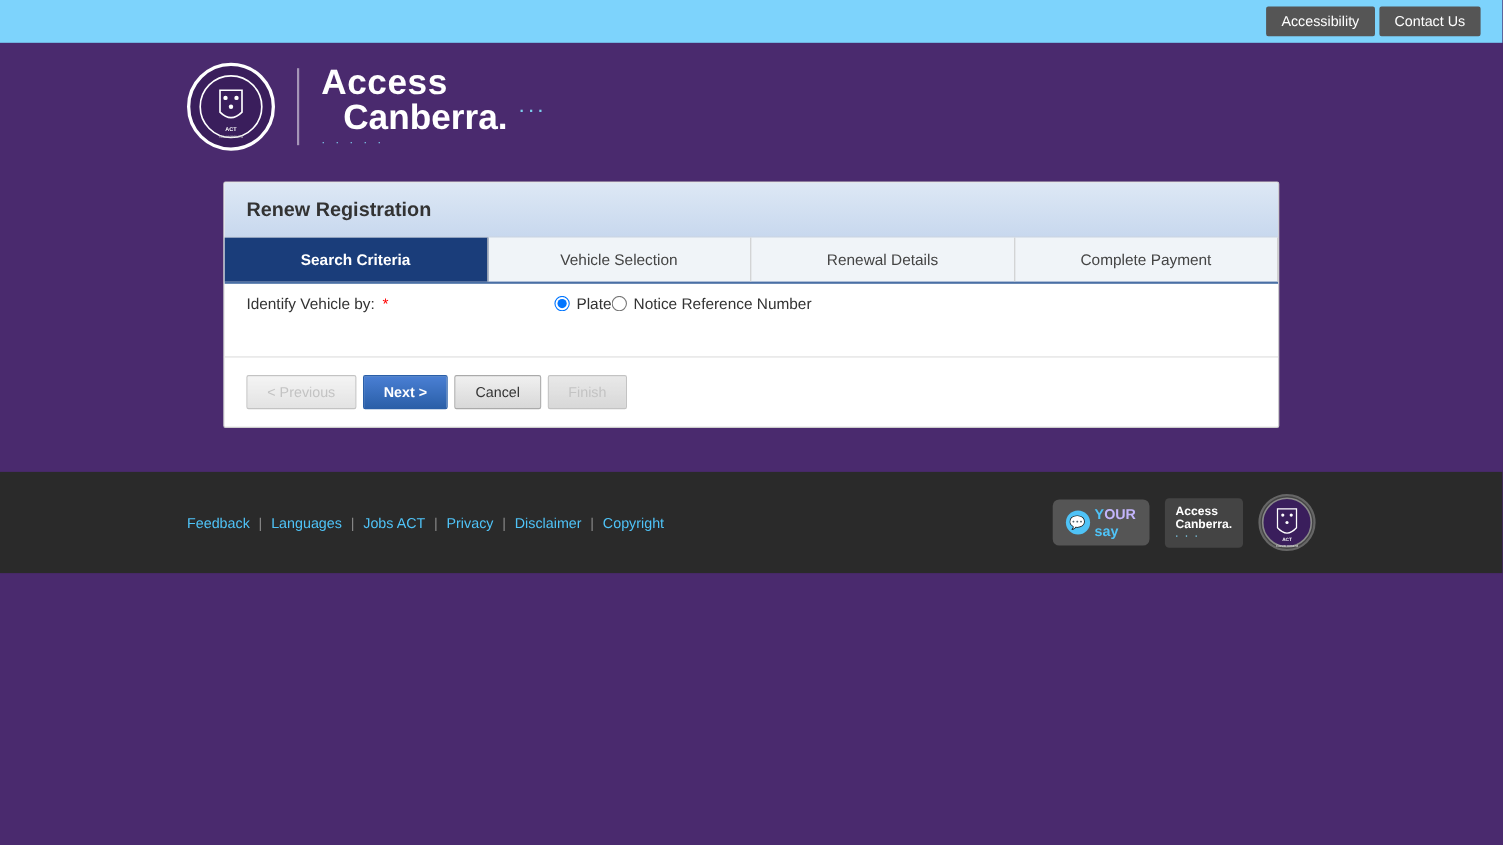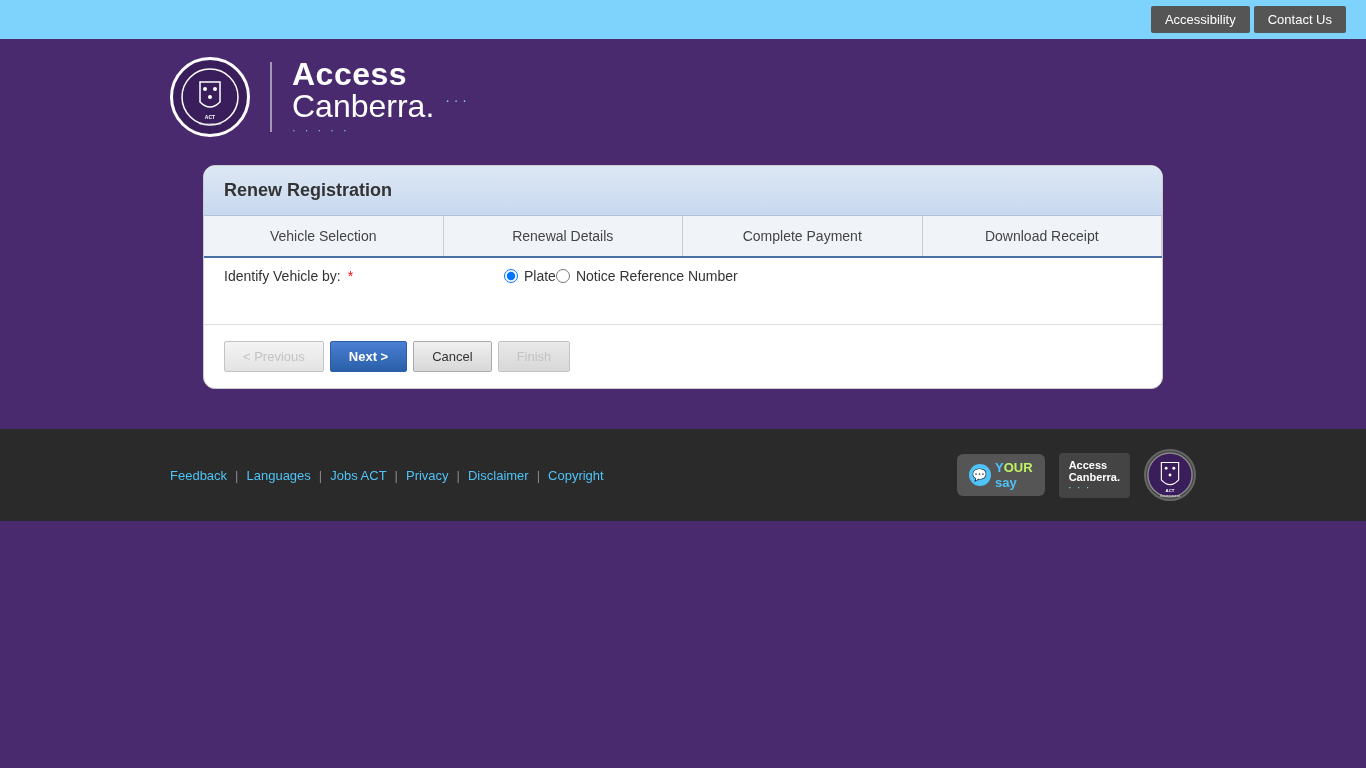--- a/index.html
+++ b/index.html
@@ -70,21 +70,21 @@
     .main-content {
       max-width: 1000px;
       margin: 0 auto;
       padding: 10px 20px 40px;
     }
 
     
     .form-container {
       background: #fff;
       border: 1px solid #ccc;
-      border-radius: 12px;
+      border-radius: 2px;
       overflow: hidden;
     }
 
     
     .form-header {
       background: linear-gradient(180deg, #dde8f5 0%, #c8d8ee 100%);
       padding: 14px 20px;
       font-size: 18px;
       font-weight: bold;
       color: #333;
@@ -251,21 +251,21 @@
       justify-content: center;
       color: #fff;
       font-size: 12px;
       font-weight: bold;
     }
     .your-say-text {
       color: #fff;
       font-size: 13px;
       font-weight: bold;
     }
-    .your-say-text span { color: #bef264; }
+    .your-say-text span { color: #c4b5fd; }
 
     .footer-ac-logo {
       background: #444;
       border-radius: 4px;
       padding: 6px 10px;
       color: #fff;
       font-size: 12px;
       font-weight: bold;
     }
     .footer-act-logo {
@@ -306,39 +306,39 @@
 
         <text x="30" y="52" text-anchor="middle" fill="#fff" font-size="5" font-weight="bold">ACT</text>
         <text x="30" y="58" text-anchor="middle" fill="#ccc" font-size="4">Government</text>
       </svg>
     </div>
     <div class="logo-divider"></div>
     <div class="access-canberra-logo">
       <div style="color:#fff; font-size:32px; font-weight:bold; line-height:1.0; letter-spacing:0.5px;">
         <span>Access</span>
       </div>
-      <div style="color:#fff; font-size:32px; font-weight:normal; line-height:1.0;">
+      <div style="color:#fff; font-size:32px; font-weight:bold; line-height:1.0;margin-left:20px;">
         <span>Canberra.</span>
         <span style="color:#7ecfed; font-size:14px; vertical-align:super; margin-left:2px;">· · ·</span>
       </div>
       <div style="color:#7ecfed; font-size:11px; letter-spacing:3px; margin-top:2px;">· · · · ·</div>
     </div>
   </div>
 </div>
 
 <div class="main-content">
   <div class="form-container">
 
     <div class="form-header">Renew Registration</div>
 
     <div class="tabs">
+      <div class="tab active">Search Criteria</div>
       <div class="tab">Vehicle Selection</div>
       <div class="tab">Renewal Details</div>
       <div class="tab">Complete Payment</div>
-      <div class="tab">Download Receipt</div>
     </div>
 
     <div class="section">
 
       <div class="form-row">
         <div class="form-label">
           <span>Identify Vehicle by:</span>
           <span class="required-star">*</span>
         </div>
         <div class="radio-group">

